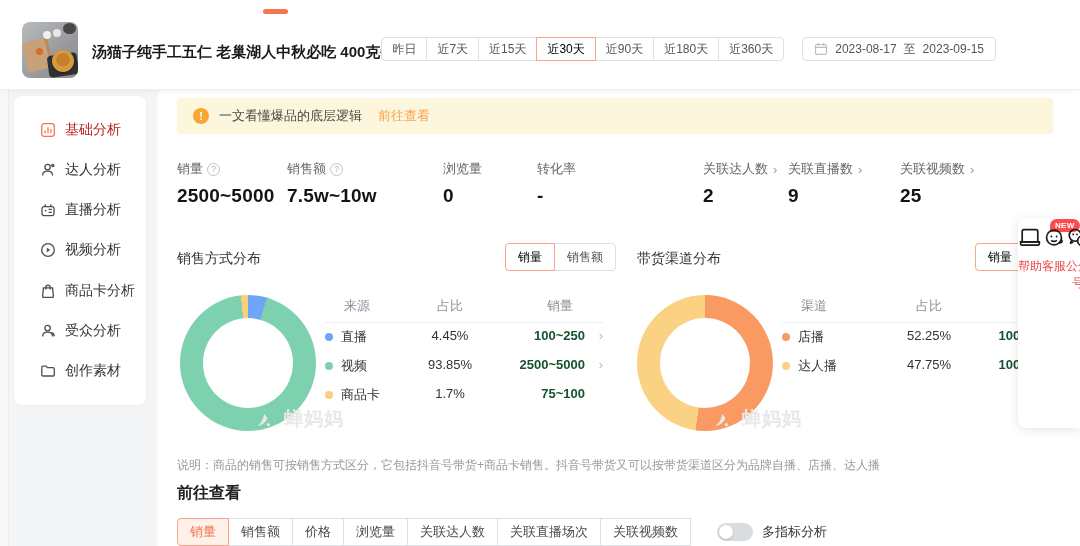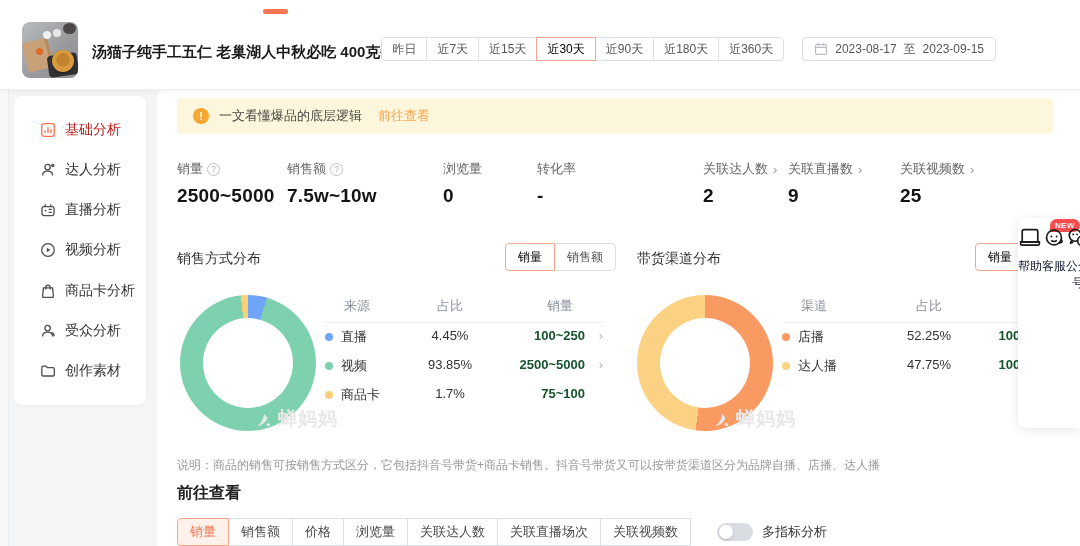--- a/index.html
+++ b/index.html
@@ -69,21 +69,21 @@
   .lt-head { display:flex; align-items:center; color:#8b919c; font-size:13px; height:24px; }
   .lt-div { border-bottom:1px solid #eceef1; margin:4px 0 5px; }
   .lt-row { display:flex; align-items:flex-start; font-size:13px; color:#333; height:29px; cursor:pointer; }
   .c-name { flex:1; display:flex; align-items:center; gap:8px; }
   .c-name .pl { padding-left:19px;text-align:right; }
   .dot { width:8px; height:8px; border-radius:50%; flex:none; }
   .c-pct { width:74px; text-align:center; }
   .c-val { width:98px; text-align:right; font-weight:700; color:#14532d; }
   .c-arr { width:18px; text-align:right; color:#b8b8b8; font-size:13px; }
 
-  .watermark { position:absolute; top:316px; display:flex; align-items:center; gap:2px; color:#e8e8e8;
+  .watermark { position:absolute; top:316px; display:flex; align-items:center; gap:8px; color:#e8e8e8;
                font-size:19px; font-weight:700; letter-spacing:1px; user-select:none; }
   .wm-ic { width:24px; height:24px; }
 
   .note { position:absolute; left:20px; top:367px; font-size:12px; color:#999; white-space:nowrap; }
   .trend-title { position:absolute; left:20px; top:393px; font-size:16px; font-weight:700; color:#222; }
   .trend-row { position:absolute; left:20px; top:428px; display:flex; align-items:center; }
   .t-tab { border:1px solid #dcdfe6; background:#fff; color:#4a4a4a; font-size:13px; height:28px; line-height:26px;
            padding:0 12px; margin-left:-1px; cursor:pointer; position:relative; white-space:nowrap; }
   .t-tab:first-child { border-radius:4px 0 0 4px; margin-left:0; }
   .t-tab:last-child { border-radius:0 4px 4px 0; }
@@ -91,21 +91,21 @@
   .toggle { width:36px; height:18px; border-radius:9px; background:#d9dce1; margin-left:26px; position:relative; cursor:pointer; flex:none; }
   .toggle .knob { position:absolute; left:2px; top:2px; width:14px; height:14px; border-radius:50%; background:#fff; box-shadow:0 1px 2px rgba(0,0,0,.2); }
   .toggle-label { margin-left:9px; font-size:13px; color:#333; white-space:nowrap; }
 
   
   .float-panel { position:absolute; left:1018px; top:218px; width:62px; height:210px; background:#fff;
                  border-radius:8px 0 0 8px; box-shadow:0 2px 12px rgba(0,0,0,.10); z-index:30;
                  display:flex; flex-direction:row; justify-content:space-around; padding:8px 0; }
   .fp-item { text-align:center; position:relative; cursor:pointer; }
   .fp-item svg { width:24px; height:24px; color:#1a1a1a; }
-  .fp-label { font-size:12px; color:#0f172a; margin-top:4px; }
+  .fp-label { font-size:12px; color:#ef4444; margin-top:4px; }
   .new-badge { position:absolute; left:32px; top:-7px; background:#fb4d4d; color:#fff; font-size:8px; font-weight:700;
                padding:2px 5px; border-radius:7px 7px 7px 2px; letter-spacing:.3px; }
 </style>
 </head>
 <body>
 
 <div id="app">
 
   <div class="header">
     <div class="top-dash"></div>

